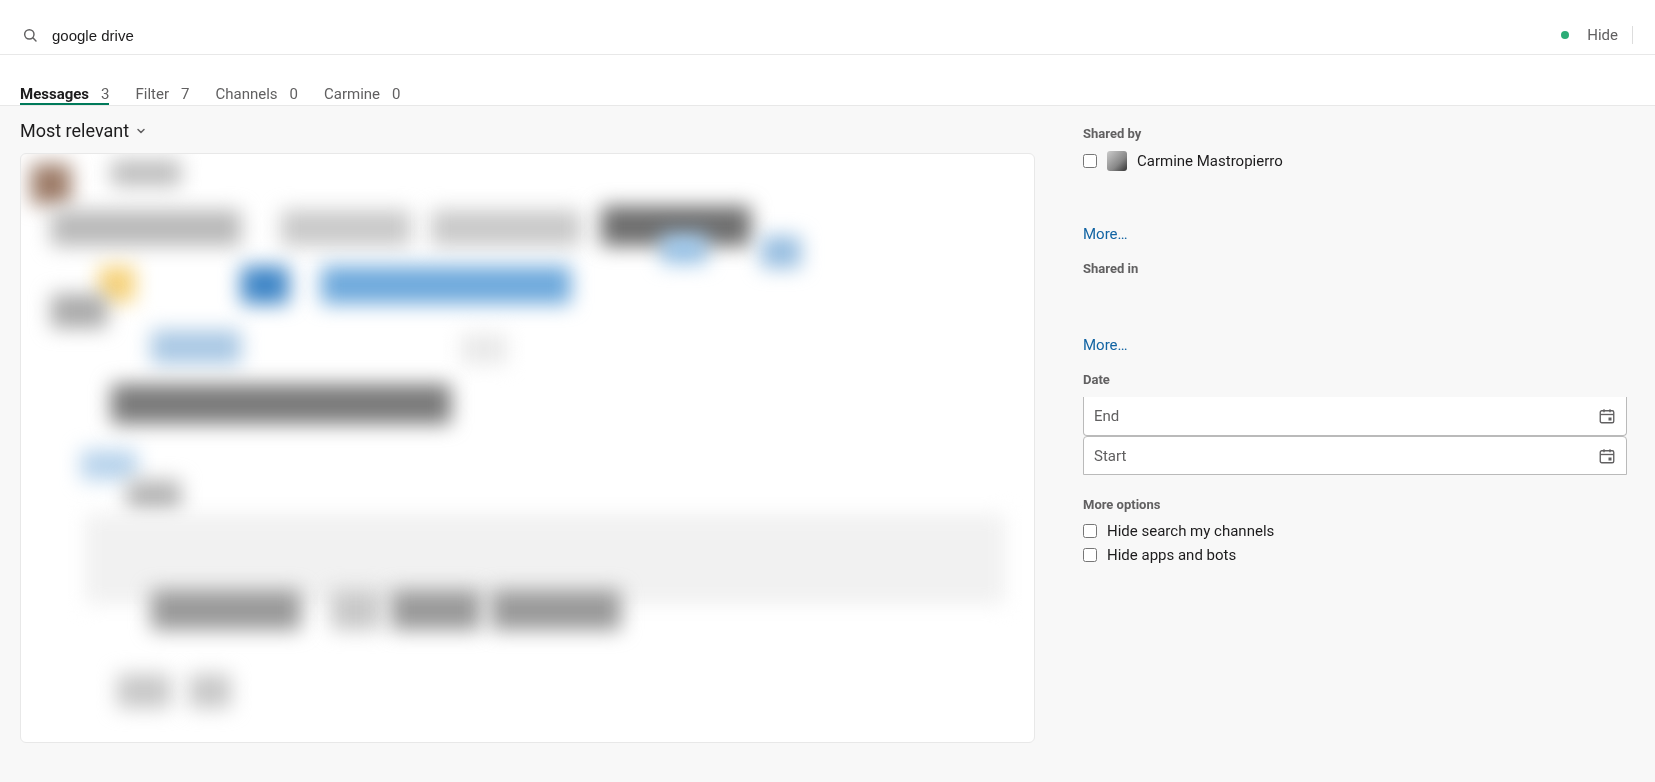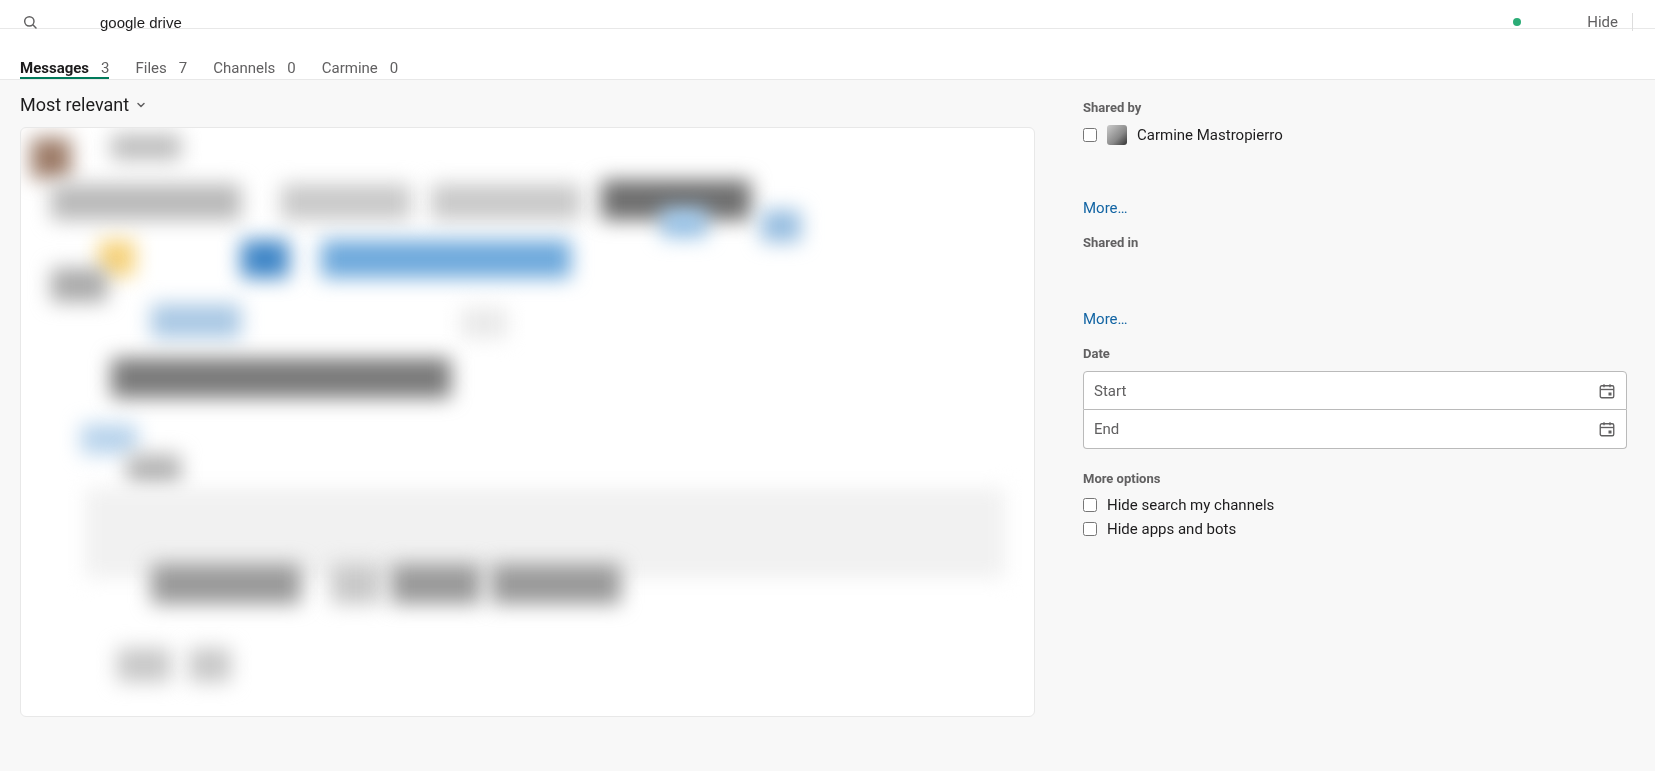--- a/index.html
+++ b/index.html
@@ -10,25 +10,24 @@
     background: #ffffff;
     width: 1655px;
     height: 782px;
     overflow: hidden;
   }
 
   
   .search-bar {
     display: flex;
     align-items: center;
-    height: 29px;
+    height: 55px;
     padding: 16px 12px 0 22px;
     border-bottom: 1px solid #e8e8e8;
     background: #fff;
-    gap: 48px;
   }
   .search-icon-wrap {
     display: flex;
     align-items: center;
     margin-right: 14px;
     color: #616061;
   }
   .search-input {
     flex: 1;
     border: none;
@@ -218,21 +217,21 @@
   <span class="presence-dot"></span>
   <span class="clear-link">Hide</span>
 </div>
 
 <div class="tabs-row">
   <div class="tab active">
     <span>Messages</span>
     <span class="count">3</span>
   </div>
   <div class="tab">
-    <span>Files</span>
+    <span>Filter</span>
     <span class="count">7</span>
   </div>
   <div class="tab">
     <span>Channels</span>
     <span class="count">0</span>
   </div>
   <div class="tab">
     <span>Carmine</span>
     <span class="count">0</span>
   </div>
@@ -298,40 +297,40 @@
     </div>
 
     <div class="sub-heading" style="margin-top:18px;">Shared in</div>
 
     <div class="section-gap2">
       <span class="more-link">More…</span>
     </div>
 
     <div class="sub-heading" style="margin-top:18px;">Date</div>
     <div class="date-group">
+      <div class="date-field second">
+        <span>End</span>
+        <svg width="18" height="18" viewBox="0 0 24 24" fill="none" stroke="#616061" stroke-width="1.8">
+            <rect x="3" y="5" width="18" height="16" rx="2"></rect>
+            <line x1="3" y1="10" x2="21" y2="10"></line>
+            <line x1="8" y1="3" x2="8" y2="7"></line>
+            <line x1="16" y1="3" x2="16" y2="7"></line>
+            <rect x="14" y="14" width="4" height="4" fill="#616061" stroke="none"></rect>
+          </svg>
+      </div>
       <div class="date-field first">
         <span>Start</span>
         <svg width="18" height="18" viewBox="0 0 24 24" fill="none" stroke="#616061" stroke-width="1.8">
             <rect x="3" y="5" width="18" height="16" rx="2"></rect>
             <line x1="3" y1="10" x2="21" y2="10"></line>
             <line x1="8" y1="3" x2="8" y2="7"></line>
             <line x1="16" y1="3" x2="16" y2="7"></line>
             <rect x="14" y="14" width="4" height="4" fill="#616061" stroke="none"></rect>
           </svg>
       </div>
-      <div class="date-field second">
-        <span>End</span>
-        <svg width="18" height="18" viewBox="0 0 24 24" fill="none" stroke="#616061" stroke-width="1.8">
-            <rect x="3" y="5" width="18" height="16" rx="2"></rect>
-            <line x1="3" y1="10" x2="21" y2="10"></line>
-            <line x1="8" y1="3" x2="8" y2="7"></line>
-            <line x1="16" y1="3" x2="16" y2="7"></line>
-            <rect x="14" y="14" width="4" height="4" fill="#616061" stroke="none"></rect>
-          </svg>
-      </div>
     </div>
 
     <div class="more-options">
       <div class="sub-heading">More options</div>
       <label class="opt-row">
         <input type="checkbox" style="">
         <span>Hide search my channels</span>
       </label>
       <label class="opt-row">
         <input type="checkbox" style="">

